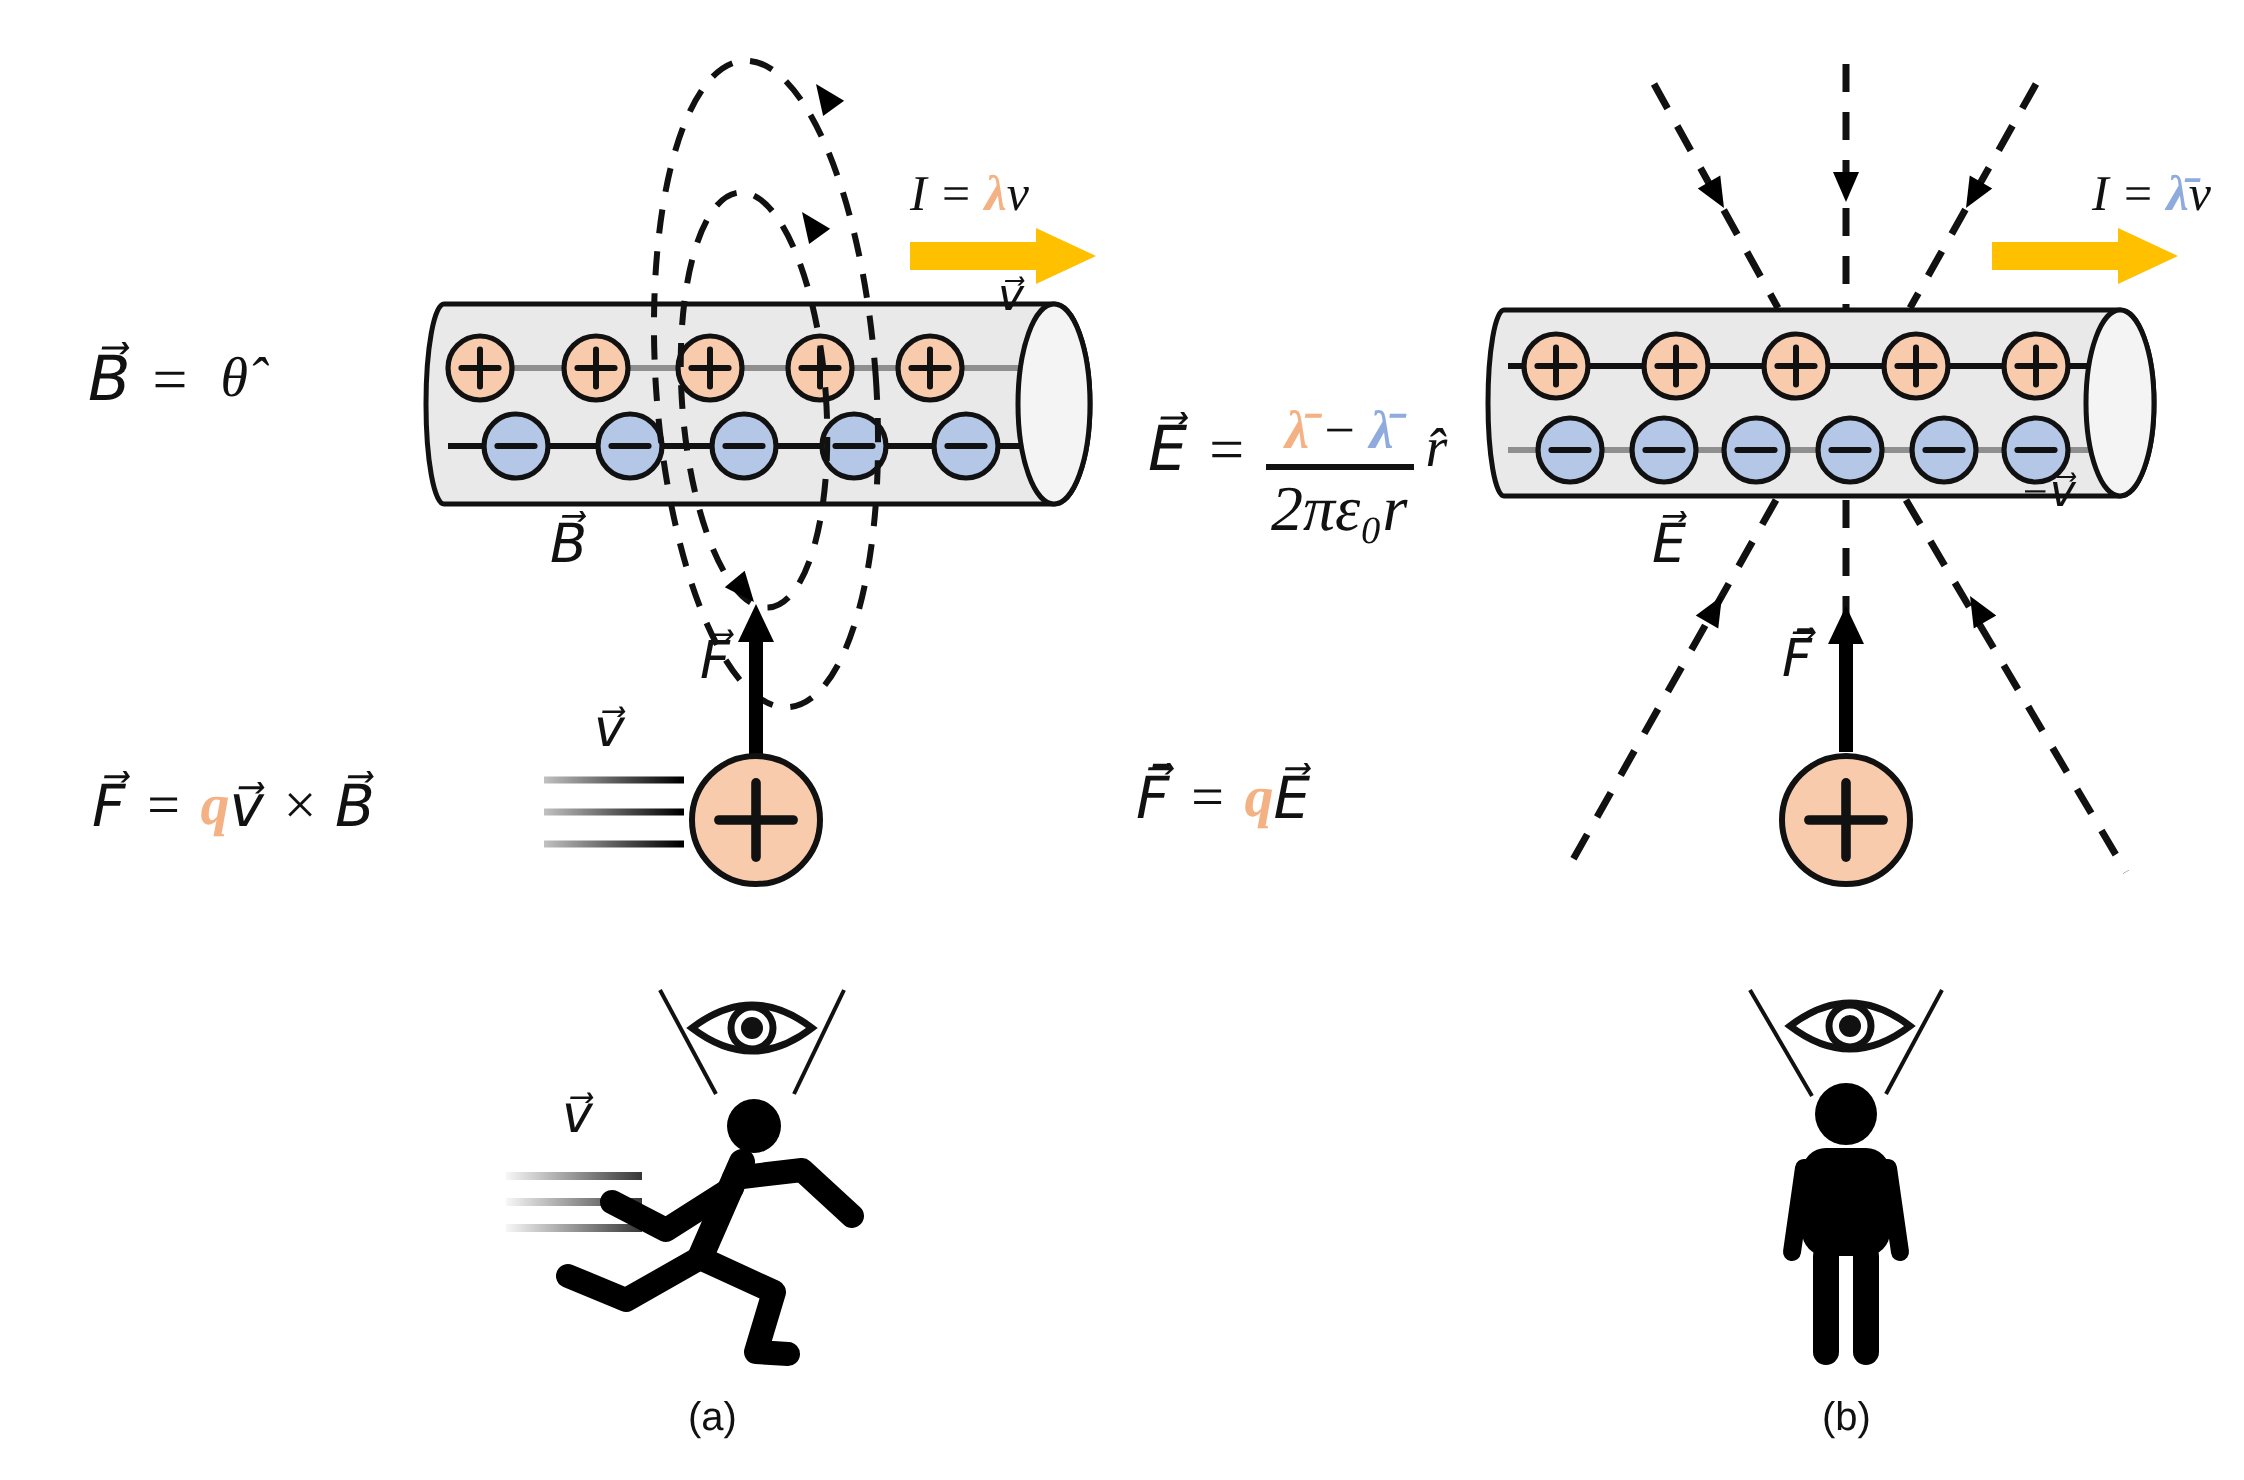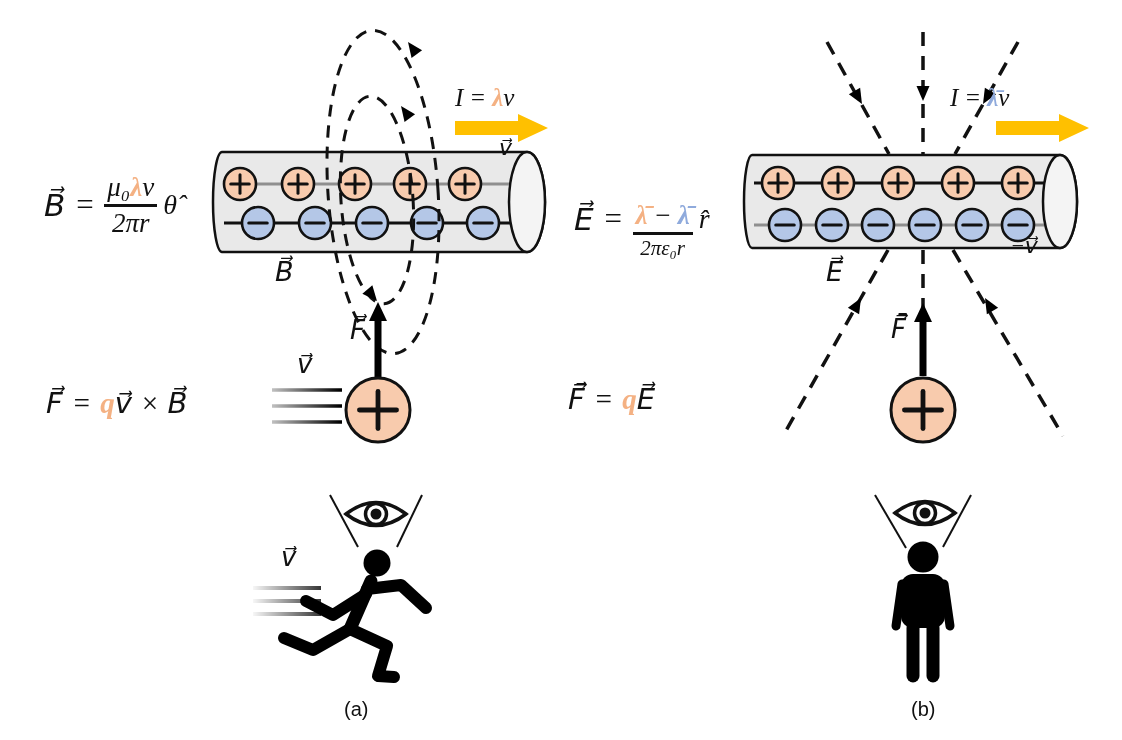--- a/index.html
+++ b/index.html
@@ -197,42 +197,37 @@
     <line x1="944" y1="584" x2="950" y2="626" stroke="#000" stroke-width="9" stroke-linecap="round"></line>
     <line x1="913" y1="628" x2="913" y2="676" stroke="#000" stroke-width="13" stroke-linecap="round"></line>
     <line x1="933" y1="628" x2="933" y2="676" stroke="#000" stroke-width="13" stroke-linecap="round"></line>
   </g>
 </svg>
 
 <div class="ilabel" style="left:455px;top:84px;">
   <span>I</span><span class="eq">=</span><span class="orange">λ</span><span>v</span>
 </div>
 
-<div class="ilabel" style="left:950px;top:84px;">
+<div class="ilabel" style="left:1046px;top:84px;">
   <span>I</span><span class="eq">=</span><span class="blue">λ̄</span><span>v</span>
 </div>
 
 <div class="formula" style="left:44px;top:172px;font-size:31px;">
   <span>B⃗</span>
   <span class="eq">=</span>
-  <span class="frac">
-    <span class="num" style="font-size:27px;"><span>μ₀</span><span class="orange">λ</span><span>v</span></span>
-    <span class="bar"></span>
-    <span class="den" style="font-size:27px;">2πr</span>
-  </span>
   <span style="font-size:28px;margin-left:6px;">θ̂</span>
 </div>
 
 <div class="formula" style="left:574px;top:178px;font-size:31px;">
   <span>E⃗</span>
   <span class="eq">=</span>
   <span class="frac">
     <span class="num" style="font-size:27px;margin-top:22px;"><span class="orange">λ̄</span><span style="margin:0 6px;">−</span><span class="blue">λ̄</span></span>
     <span class="bar"></span>
-    <span class="den" style="font-size:21px;font-style:italic;">2πε₀r</span>
+    <span class="den" style="font-size:32px;font-style:italic;">2πε₀r</span>
   </span>
   <span style="font-size:28px;margin-left:6px;">r̂</span>
 </div>
 
 <div class="formula" style="left:46px;top:386px;font-size:29px;">
   <span>F⃗</span>
   <span class="eq">=</span>
   <span class="orange">q</span>
   <span>v⃗</span>
   <span style="margin:0 8px;">×</span>

